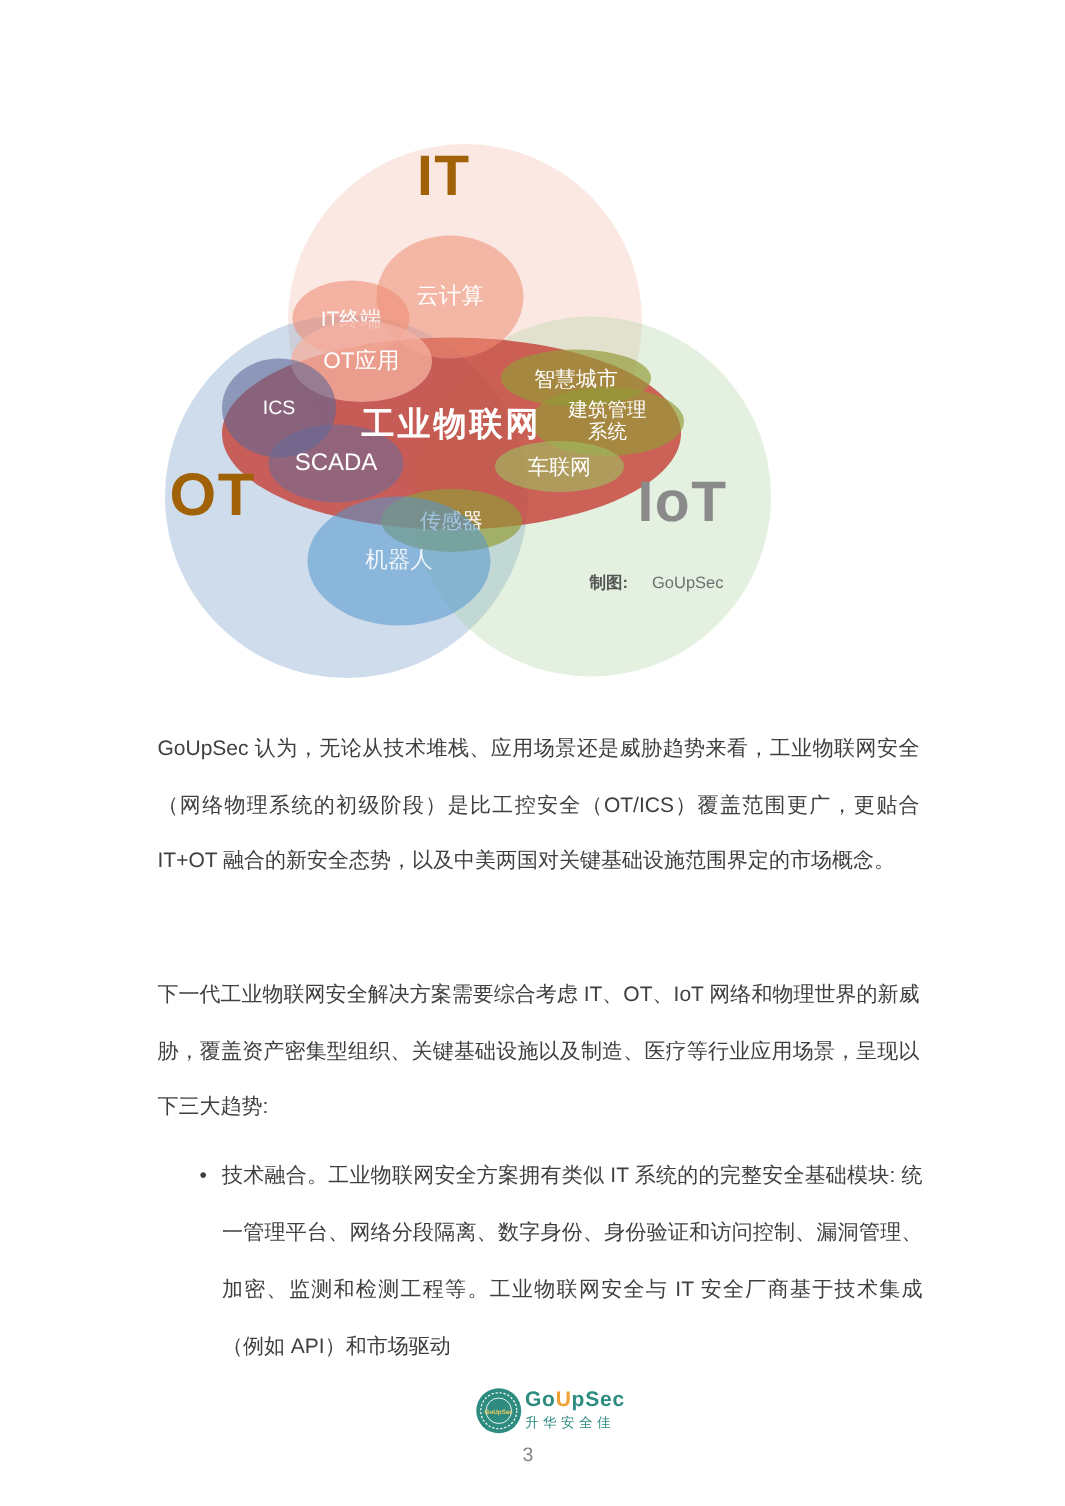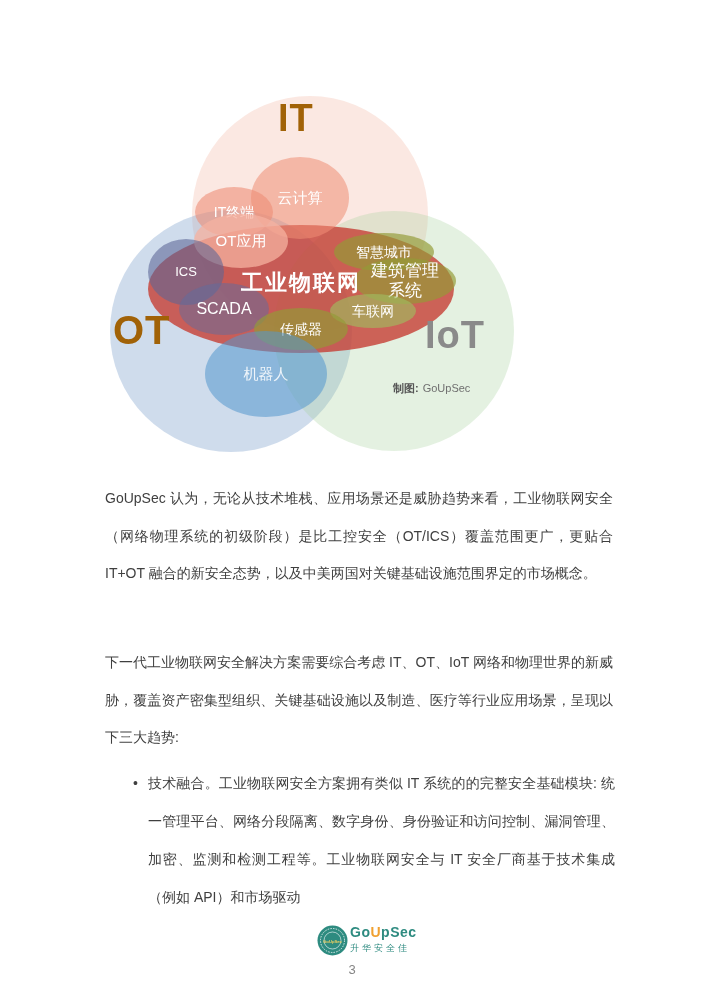--- a/index.html
+++ b/index.html
@@ -19,32 +19,32 @@
   .vnode{position:absolute;border-radius:50%;display:flex;align-items:center;justify-content:center;
          text-align:center;color:#ffffff;}
   .vnode span{white-space:pre-line;line-height:1.15;}
   .n-cloud   {left:251px;top:157px;width:98px;height:82px;background:rgba(238,142,117,0.55);font-size:15px;}
   .n-ai      {left:332px;top:166px;width:90px;height:76px;background:rgba(240,158,138,0.45);font-size:14px;}
   .n-itterm  {left:195px;top:187px;width:78px;height:50px;background:rgba(238,140,115,0.58);font-size:14px;}
   .n-otapp   {left:194px;top:214px;width:94px;height:54px;background:rgba(246,178,160,0.75);font-size:15px;}
   .n-ics     {left:148px;top:239px;width:76px;height:66px;background:rgba(92,102,150,0.58);font-size:13px;}
   .n-scada   {left:179px;top:283px;width:90px;height:52px;background:rgba(97,108,158,0.52);font-size:16px;}
   .n-city    {left:334px;top:233px;width:100px;height:38px;background:rgba(148,155,55,0.68);font-size:14px;}
-  .n-bldg    {left:354px;top:258px;width:102px;height:46px;background:rgba(148,155,55,0.68);font-size:17px;}
+  .n-bldg    {left:354px;top:258px;width:102px;height:46px;background:rgba(148,155,55,0.68);font-size:13px;}
   .n-car     {left:330px;top:294px;width:86px;height:34px;background:rgba(160,188,95,0.65);font-size:14px;}
-  .n-sensor  {left:254px;top:308px;width:94px;height:42px;background:rgba(148,155,55,0.68);font-size:14px;}
+  .n-sensor  {left:254px;top:326px;width:94px;height:42px;background:rgba(148,155,55,0.68);font-size:14px;}
   .n-robot   {left:205px;top:331px;width:122px;height:86px;background:rgba(84,152,206,0.55);font-size:15px;color:rgba(255,255,255,0.85);}
   .vgroup{position:absolute;font-weight:bold;color:#a16207;letter-spacing:1px;}
   .g-it {left:278px;top:97px;font-size:38px;}
   .g-ot {left:113px;top:308px;font-size:40px;}
   .g-iot{left:425px;top:314px;font-size:38px;color:#8a8a8a;}
   .v-center{position:absolute;left:148px;top:268px;width:306px;text-align:center;
             font-size:22px;font-weight:bold;color:#ffffff;letter-spacing:2px;}
   .v-credit{position:absolute;left:393px;top:381px;font-size:11px;color:#6f6f6f;}
-  .v-credit b{color:#555555;margin-right:4px;}
+  .v-credit b{color:#555555;margin-right:16px;}
   
   .para{position:absolute;left:105px;width:508px;font-size:14px;line-height:37.5px;
         text-align:justify;color:#3f3f3f;}
   .p1{top:466px;}
   .p2{top:630px;}
   .bullets{position:absolute;left:133px;top:764px;width:482px;margin:0;padding:0;}
   .bullets li{list-style:none;position:relative;padding-left:15px;font-size:14px;
               line-height:38px;text-align:justify;color:#3f3f3f;}
   .bullets li::before{content:"\2022";position:absolute;left:0;top:0;}
   

